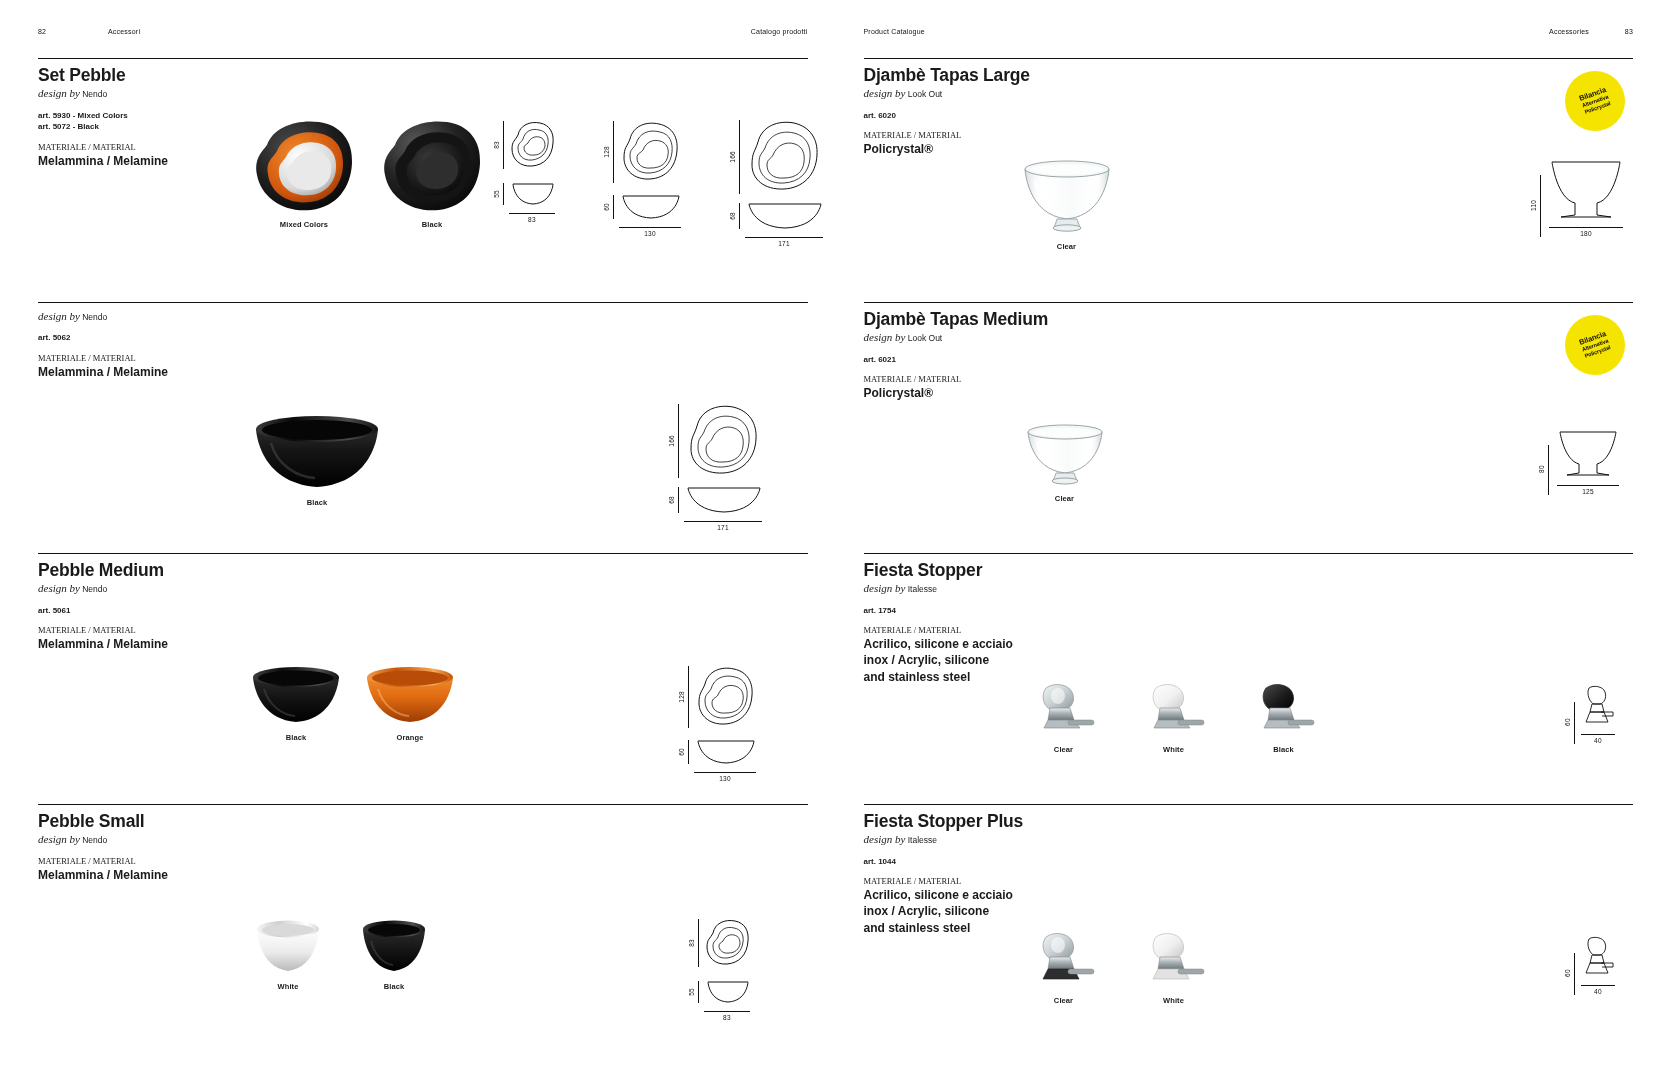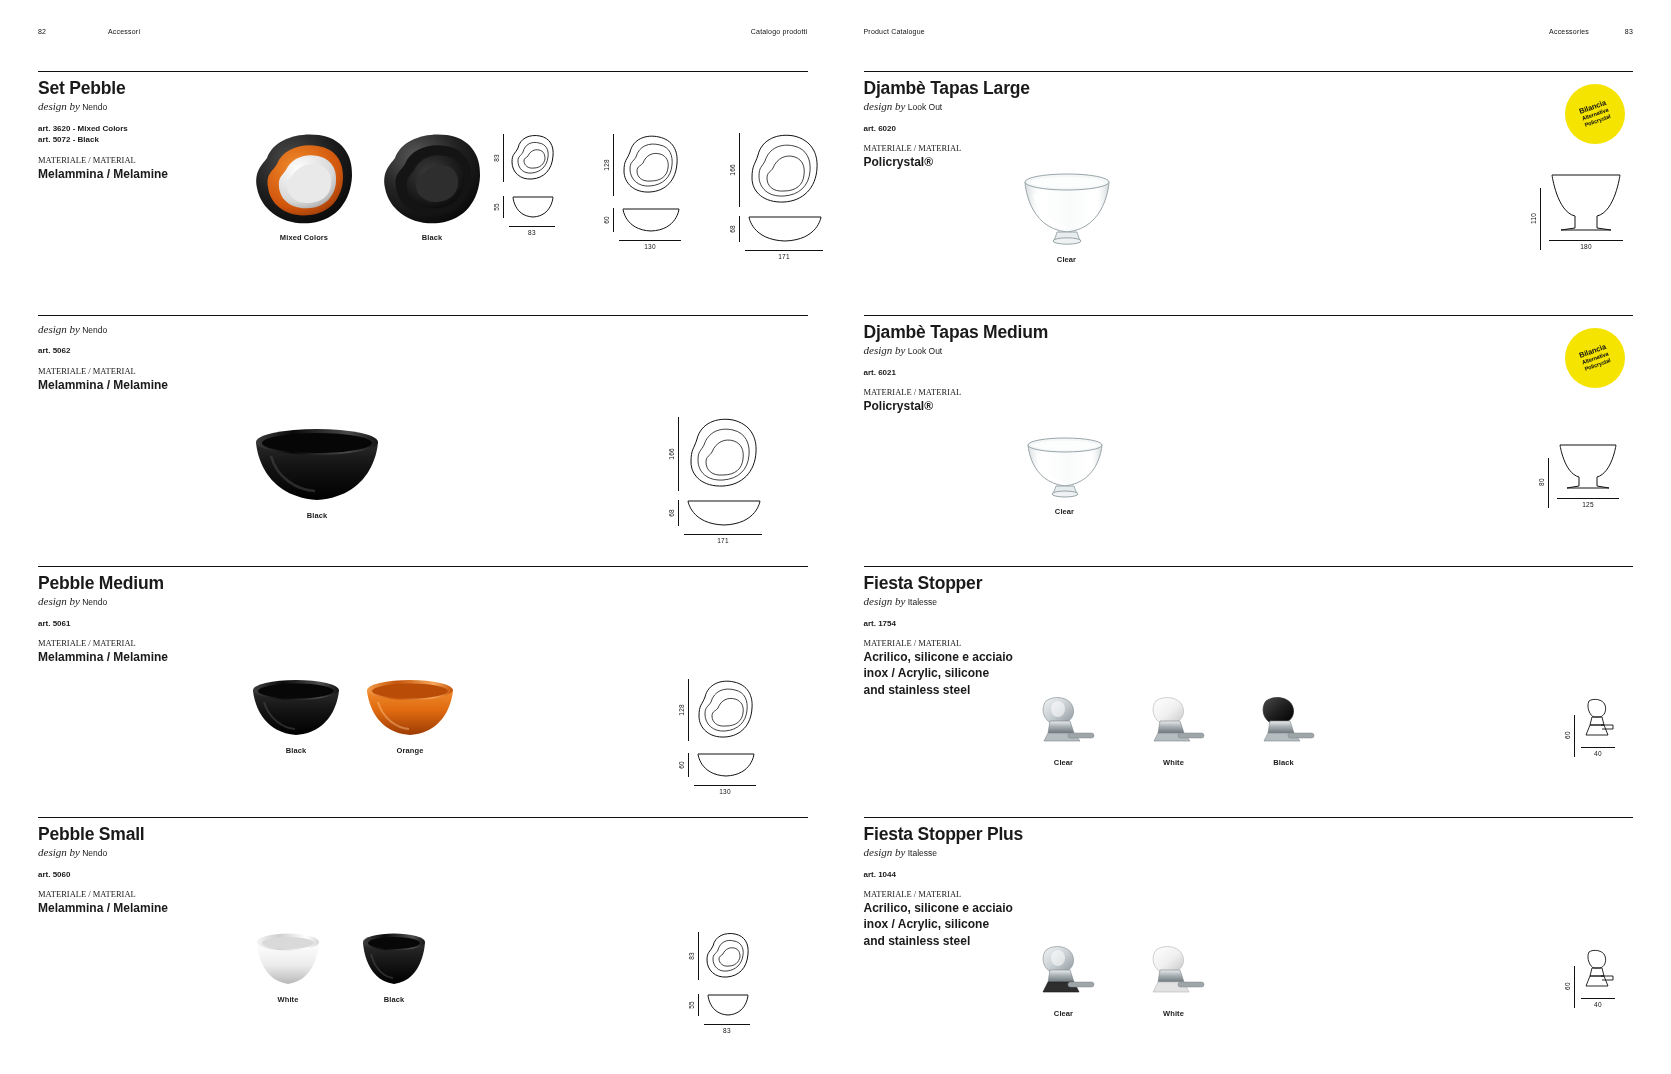--- a/index.html
+++ b/index.html
@@ -45,21 +45,21 @@
   .runhead.right .cat { flex: 1; }
   .runhead.right .sec { text-align: right; padding-right: 22px; }
   .runhead.right .folio { width: 22px; text-align: right; }
 
   
   .block {
     position: relative;
     border-top: 1.1px solid #111;
     padding-top: 7px;
   }
-  .block.first { margin-top: 29px; }
+  .block.first { margin-top: 16px; }
   .ptitle {
     font-size: 17.5px;
     font-weight: bold;
     letter-spacing: -0.2px;
     line-height: 1.05;
     margin: 0 0 3px 0;
   }
   .pdesign {
     font-size: 8.5px;
     margin: 0 0 9px 0;
@@ -157,21 +157,21 @@
       <span class="cat">Catalogo prodotti</span>
     </div>
 
     <div class="block first" style="height:236px;">
       <h2 class="ptitle">Set Pebble</h2>
       <p class="pdesign">
         <i>design by</i>
         <span class="nm">Nendo</span>
       </p>
       <p class="art">
-        <span>art. 3620 - Mixed Colors</span><br>
+        <span>art. 5930 - Mixed Colors</span><br>
         <span>art. 5072 - Black</span>
       </p>
       <p class="matlabel">MATERIALE / MATERIAL</p>
       <p class="matval">Melammina / Melamine</p>
 
       <div class="photos" style="left:215px; top:60px; gap:26px;">
         <div class="photo">
           <svg width="102" height="94" viewBox="0 0 102 94">
             <defs>
               <radialGradient id="mxOuter" cx="35%" cy="28%" r="85%">
@@ -443,23 +443,20 @@
         </div>
       </div>
     </div>
 
     <div class="block" style="height:230px;">
       <h2 class="ptitle">Pebble Small</h2>
       <p class="pdesign">
         <i>design by</i>
         <span class="nm">Nendo</span>
       </p>
-      <p class="art">
-        <span>art. 5060</span>
-      </p>
       <p class="matlabel">MATERIALE / MATERIAL</p>
       <p class="matval">Melammina / Melamine</p>
 
       <div class="photos" style="left:216px; top:112px; gap:38px;">
         <div class="photo">
           <svg width="68" height="58" viewBox="0 0 68 58">
             <defs>
               <linearGradient id="psWBody" x1="0" y1="0" x2="0" y2="1">
                 <stop offset="0%" stop-color="#ffffff"></stop>
                   <stop offset="55%" stop-color="#ececec"></stop>

